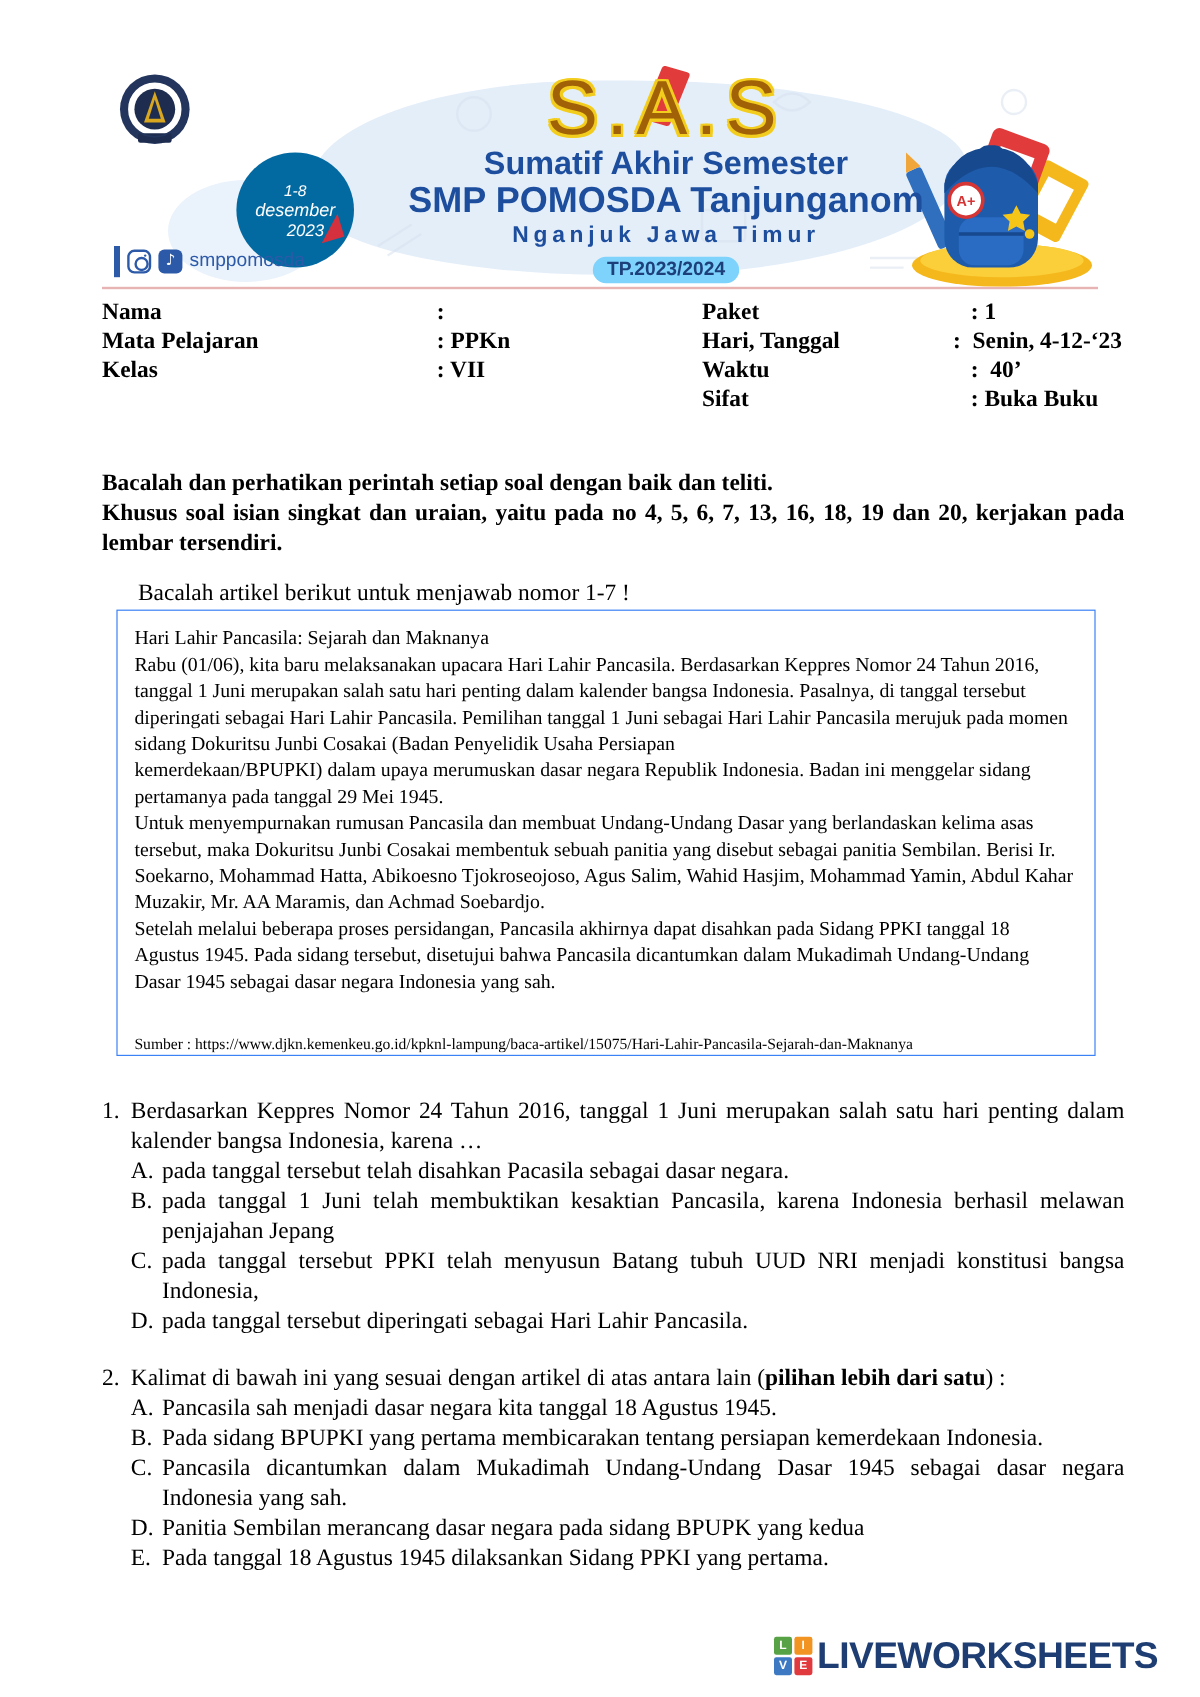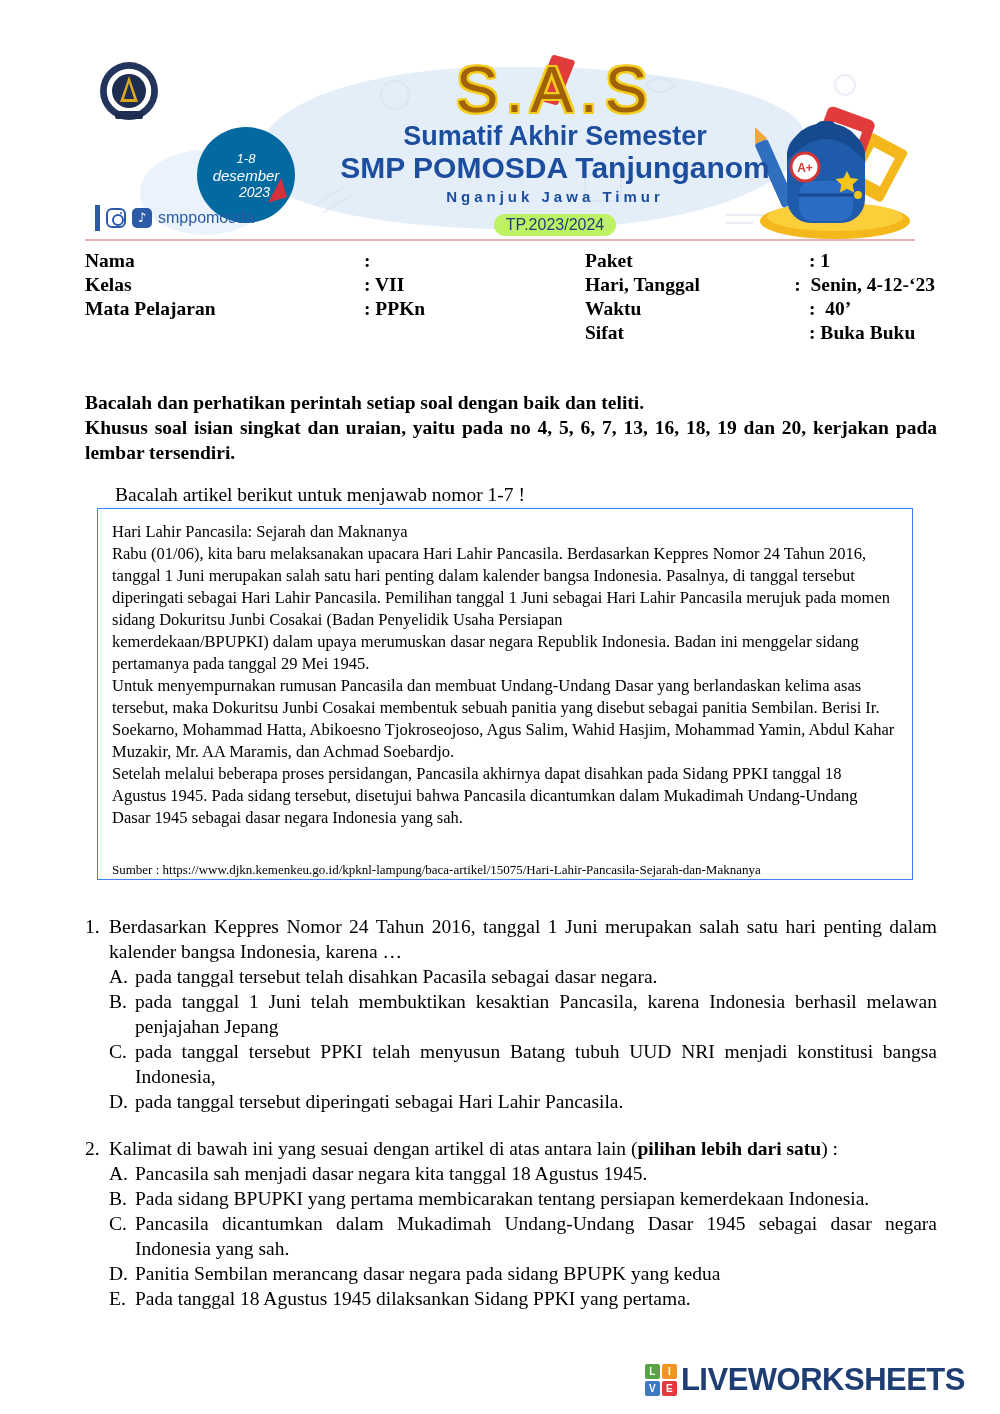--- a/index.html
+++ b/index.html
@@ -27,23 +27,23 @@
     position: relative; display: inline-block;
     font-size: 64px; font-weight: 400; letter-spacing: 7px; color: #a16207;
     text-shadow: -2px -2px 0 #f3cd1d, 2px -2px 0 #f3cd1d, -2px 2px 0 #f3cd1d, 2px 2px 0 #f3cd1d,
                   0 -2px 0 #f3cd1d, 0 2px 0 #f3cd1d, -2px 0 0 #f3cd1d, 2px 0 0 #f3cd1d;
     line-height: 58px;
   }
   .sas-accent { position: absolute; left: 50%; margin-left: -12px; top: -5px; width: 24px; height: 48px;
     background: #e23b3b; transform: rotate(16deg) skewX(-6deg); border-radius: 3px; z-index: -1; }
   .banner-sub1 { font-size: 27px; font-weight: bold; color: #1d4e9e; line-height: 30px; margin-top: 2px; }
   .banner-sub2 { font-size: 30px; font-weight: bold; color: #1d4e9e; line-height: 33px; }
-  .banner-sub3 { font-size: 15px; font-weight: bold; color: #1d4e9e; letter-spacing: 4px; line-height: 24px; margin-top: 1px; }
-  .tp-badge { display: inline-block; margin-top: 5px; background: #bef264; color: #1d3f7a;
-    font-weight: normal; font-size: 16px; padding: 2px 12px; border-radius: 14px; }
+  .banner-sub3 { font-size: 19px; font-weight: bold; color: #1d4e9e; letter-spacing: 4px; line-height: 24px; margin-top: 1px; }
+  .tp-badge { display: inline-block; margin-top: 5px; background: #7dd3fc; color: #1d3f7a;
+    font-weight: bold; font-size: 16px; padding: 2px 12px; border-radius: 14px; }
   .emblem { position: absolute; left: 12px; top: 6px; z-index: 2; }
   .date-bubble {
     position: absolute; left: 112px; top: 72px; width: 98px; height: 96px; z-index: 2;
     background: #0369a1; border-radius: 50%;
     display: flex; flex-direction: column; align-items: center; justify-content: center;
     color: #fff; font-style: italic; text-align: center; line-height: 17px;
   }
   .date-bubble:after { content: ""; position: absolute; right: -6px; bottom: 12px;
     width: 0; height: 0; border: 14px solid transparent; border-left-color: #d5303e;
     transform: rotate(28deg); }
@@ -182,26 +182,26 @@
     </svg>
   </div>
 
   <div class="info">
     <div class="info-col-left">
       <div class="info-row">
         <span class="info-label">Nama</span>
         <span class="info-value">:</span>
       </div>
       <div class="info-row">
+        <span class="info-label">Mata Pelajaran</span>
+        <span class="info-value">: PPKn</span>
+      </div>
+      <div class="info-row">
         <span class="info-label">Kelas</span>
         <span class="info-value">: VII</span>
-      </div>
-      <div class="info-row">
-        <span class="info-label">Mata Pelajaran</span>
-        <span class="info-value">: PPKn</span>
       </div>
     </div>
     <div class="info-col-right">
       <div class="info-row">
         <span class="info-label">Paket</span>
         <span class="info-value">: 1</span>
       </div>
       <div class="info-row">
         <span class="info-label">Hari, Tanggal</span>
         <span class="info-value">:  Senin, 4-12-‘23</span>

